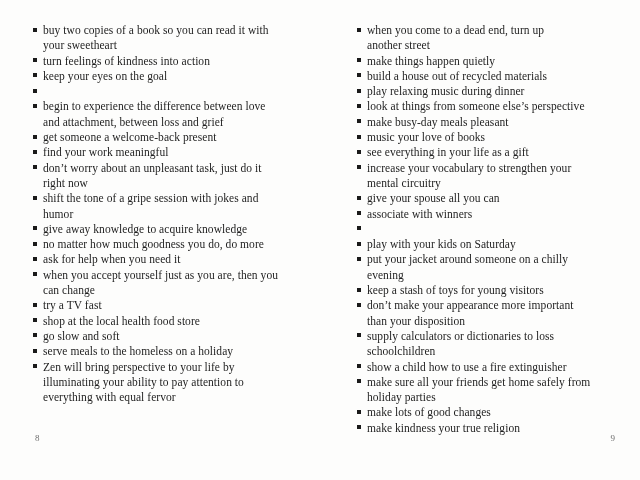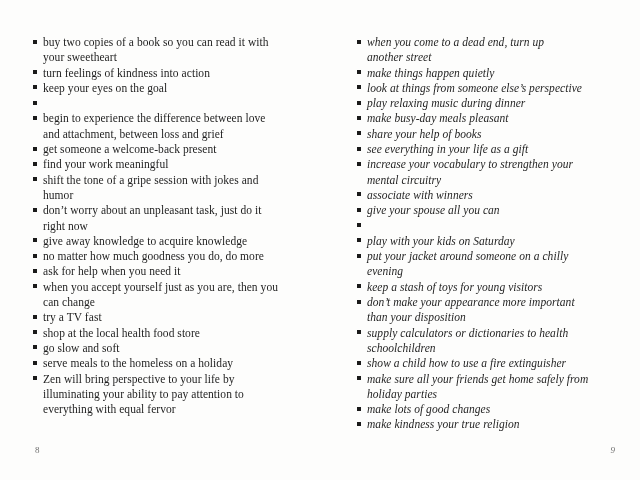--- a/index.html
+++ b/index.html
@@ -14,31 +14,30 @@
     color: #1e1e1e;
     overflow: hidden;
   }
   .spread {
     position: relative;
     width: 640px;
     height: 480px;
   }
   .page {
     position: absolute;
-    top: 35px;
+    top: 23px;
     height: 430px;
   }
   .page-left {
     left: 33px;
     width: 300px;
   }
   .page-right {
     left: 357px;
     width: 280px;
-    font-style: italic;
   }
   ul.items {
     margin: 0;
     padding: 0;
     list-style: none;
   }
   ul.items li {
     padding-left: 10px;
     text-indent: -10px;
     font-size: 11.5px;
@@ -80,24 +79,24 @@
     <ul class="items">
         <li><span class="bullet"></span><span class="item-text">buy two copies of a book so you can read it with
 your sweetheart</span></li>
         <li><span class="bullet"></span><span class="item-text">turn feelings of kindness into action</span></li>
         <li><span class="bullet"></span><span class="item-text">keep your eyes on the goal</span></li>
         <li><span class="bullet"></span></li>
         <li><span class="bullet"></span><span class="item-text">begin to experience the difference between love
 and attachment, between loss and grief</span></li>
         <li><span class="bullet"></span><span class="item-text">get someone a welcome-back present</span></li>
         <li><span class="bullet"></span><span class="item-text">find your work meaningful</span></li>
+        <li><span class="bullet"></span><span class="item-text">don’t worry about an unpleasant task, just do it
+right now</span></li>
         <li><span class="bullet"></span><span class="item-text">shift the tone of a gripe session with jokes and
 humor</span></li>
-        <li><span class="bullet"></span><span class="item-text">don’t worry about an unpleasant task, just do it
-right now</span></li>
         <li><span class="bullet"></span><span class="item-text">give away knowledge to acquire knowledge</span></li>
         <li><span class="bullet"></span><span class="item-text">no matter how much goodness you do, do more</span></li>
         <li><span class="bullet"></span><span class="item-text">ask for help when you need it</span></li>
         <li><span class="bullet"></span><span class="item-text">when you accept yourself just as you are, then you
 can change</span></li>
         <li><span class="bullet"></span><span class="item-text">try a TV fast</span></li>
         <li><span class="bullet"></span><span class="item-text">shop at the local health food store</span></li>
         <li><span class="bullet"></span><span class="item-text">go slow and soft</span></li>
         <li><span class="bullet"></span><span class="item-text">serve meals to the homeless on a holiday</span></li>
         <li><span class="bullet"></span><span class="item-text">Zen will bring perspective to your life by
@@ -105,37 +104,38 @@
 everything with equal fervor</span></li>
       </ul>
     <div class="pagenum">8</div>
   </section>
 
   <section class="page page-right">
     <ul class="items">
         <li><span class="bullet"></span><span class="item-text">when you come to a dead end, turn up
 another street</span></li>
         <li><span class="bullet"></span><span class="item-text">make things happen quietly</span></li>
+        <li><span class="bullet"></span><span class="item-text">build a house out of recycled materials</span></li>
+        <li><span class="bullet"></span><span class="item-text">play relaxing music during dinner</span></li>
         <li><span class="bullet"></span><span class="item-text">look at things from someone else’s perspective</span></li>
-        <li><span class="bullet"></span><span class="item-text">play relaxing music during dinner</span></li>
         <li><span class="bullet"></span><span class="item-text">make busy-day meals pleasant</span></li>
-        <li><span class="bullet"></span><span class="item-text">share your help of books</span></li>
+        <li><span class="bullet"></span><span class="item-text">music your love of books</span></li>
         <li><span class="bullet"></span><span class="item-text">see everything in your life as a gift</span></li>
         <li><span class="bullet"></span><span class="item-text">increase your vocabulary to strengthen your
 mental circuitry</span></li>
+        <li><span class="bullet"></span><span class="item-text">give your spouse all you can</span></li>
         <li><span class="bullet"></span><span class="item-text">associate with winners</span></li>
-        <li><span class="bullet"></span><span class="item-text">give your spouse all you can</span></li>
         <li><span class="bullet"></span></li>
         <li><span class="bullet"></span><span class="item-text">play with your kids on Saturday</span></li>
         <li><span class="bullet"></span><span class="item-text">put your jacket around someone on a chilly
 evening</span></li>
         <li><span class="bullet"></span><span class="item-text">keep a stash of toys for young visitors</span></li>
         <li><span class="bullet"></span><span class="item-text">don’t make your appearance more important
 than your disposition</span></li>
-        <li><span class="bullet"></span><span class="item-text">supply calculators or dictionaries to health
+        <li><span class="bullet"></span><span class="item-text">supply calculators or dictionaries to loss
 schoolchildren</span></li>
         <li><span class="bullet"></span><span class="item-text">show a child how to use a fire extinguisher</span></li>
         <li><span class="bullet"></span><span class="item-text">make sure all your friends get home safely from
 holiday parties</span></li>
         <li><span class="bullet"></span><span class="item-text">make lots of good changes</span></li>
         <li><span class="bullet"></span><span class="item-text">make kindness your true religion</span></li>
       </ul>
     <div class="pagenum">9</div>
   </section>
 

